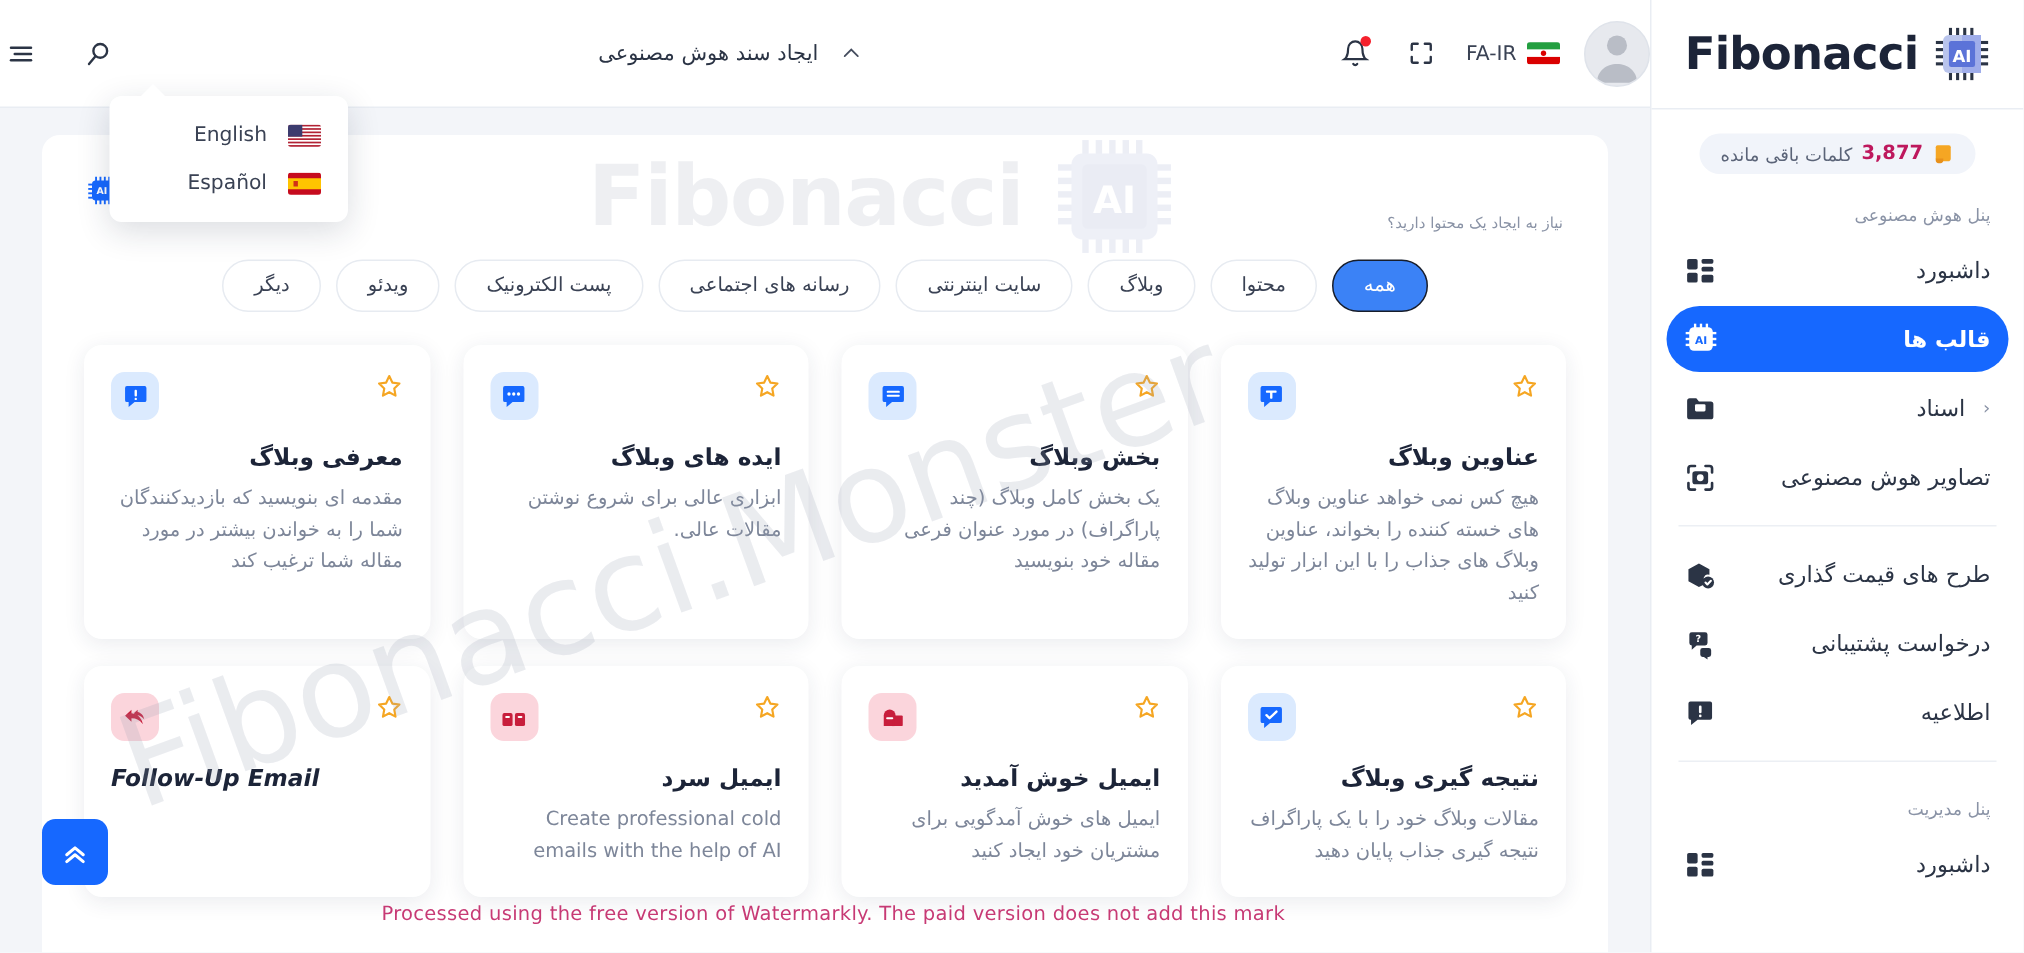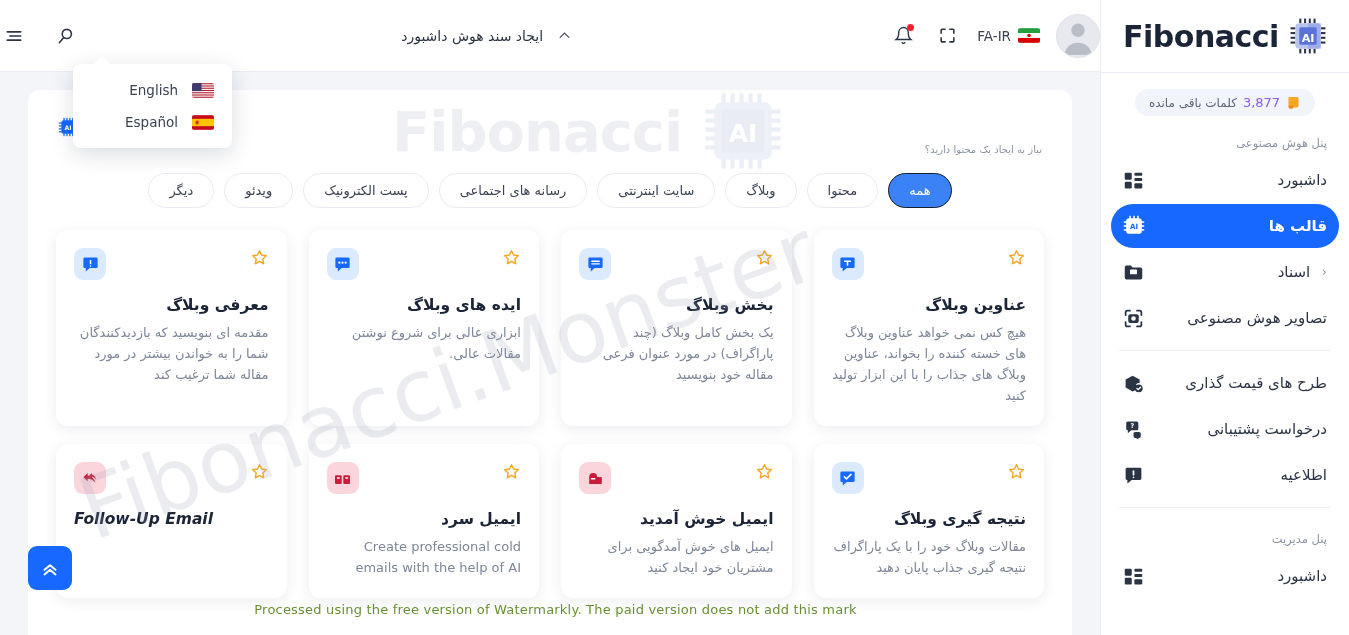--- a/index.html
+++ b/index.html
@@ -34,21 +34,21 @@
     color: #1c2438; direction: ltr;
   }
   .sidebar-sep { height: 1px; background: #e9edf3; margin: 0; }
 
   .wordbadge-wrap { padding: 16px 20px 6px; display: flex; justify-content: center; }
   .wordbadge {
     background: #f1f4fa; border-radius: 16px;
     padding: 6px 14px; display: flex; align-items: center; gap: 6px;
     font-size: 12px; color: #5b6478; white-space: nowrap;
   }
-  .wordbadge .cnt { color: #8b5cf6; font-weight: 400; font-size: 13px; }
+  .wordbadge .cnt { color: #be185d; font-weight: 700; font-size: 13px; }
 
   .nav-section {
     font-size: 11.5px; color: #8a93a6; padding: 14px 22px 6px;
     text-align: right;
   }
   .nav-item {
     display: flex; align-items: center; gap: 12px;
     height: 44px; margin: 2px 10px; padding: 0 12px;
     border-radius: 24px; cursor: pointer;
     flex-direction: row-reverse; justify-content: flex-start;
@@ -179,21 +179,21 @@
   .wm-diag span {
     position: absolute; top: 330px; left: 60px;
     font-family: "DejaVu Sans", sans-serif;
     font-size: 86px; font-weight: 400; color: #9aa2b4; opacity: .20;
     transform: rotate(-20deg); white-space: nowrap; direction: ltr;
   }
   .wm-bottom {
     position: absolute; bottom: 18px; left: 0; width: 1111px;
     text-align: center; pointer-events: none; z-index: 40;
     font-family: "DejaVu Sans", sans-serif;
-    font-size: 13px; color: #4d7c0f; opacity: .85; direction: ltr;
+    font-size: 13px; color: #be185d; opacity: .85; direction: ltr;
     letter-spacing: .2px;
   }
 
   
   .scroll-top {
     position: absolute; left: 28px; bottom: 45px;
     width: 44px; height: 44px; border-radius: 9px;
     background: #1668ff; display: flex; align-items: center; justify-content: center;
     cursor: pointer; z-index: 45;
   }
@@ -442,21 +442,21 @@
       <div class="icon-btn">
         <svg width="19" height="19" viewBox="0 0 24 24" fill="none" stroke="#2b3445" stroke-width="1.8" stroke-linecap="round">
           <path d="M18 8a6 6 0 10-12 0c0 7-3 9-3 9h18s-3-2-3-9"></path>
           <path d="M13.7 21a2 2 0 01-3.4 0"></path>
         </svg>
         <span class="bell-dot"></span>
       </div>
     </div>
 
     <div class="doc-title-wrap">
-      <span class="doc-title">ایجاد سند هوش داشبورد</span>
+      <span class="doc-title">ایجاد سند هوش مصنوعی</span>
       <svg width="15" height="15" viewBox="0 0 24 24" fill="none" stroke="#454d5e" stroke-width="1.9" stroke-linecap="round">
         <path d="M5 15l7-7 7 7"></path>
       </svg>
     </div>
 
     <div class="hdr-right">
       <div class="icon-btn">
         <svg width="20" height="20" viewBox="0 0 24 24" fill="none" stroke="#2b3445" stroke-width="1.9" stroke-linecap="round">
           <circle cx="13" cy="9.5" r="5.5"></circle>
             <path d="M9 14l-5 6"></path>

